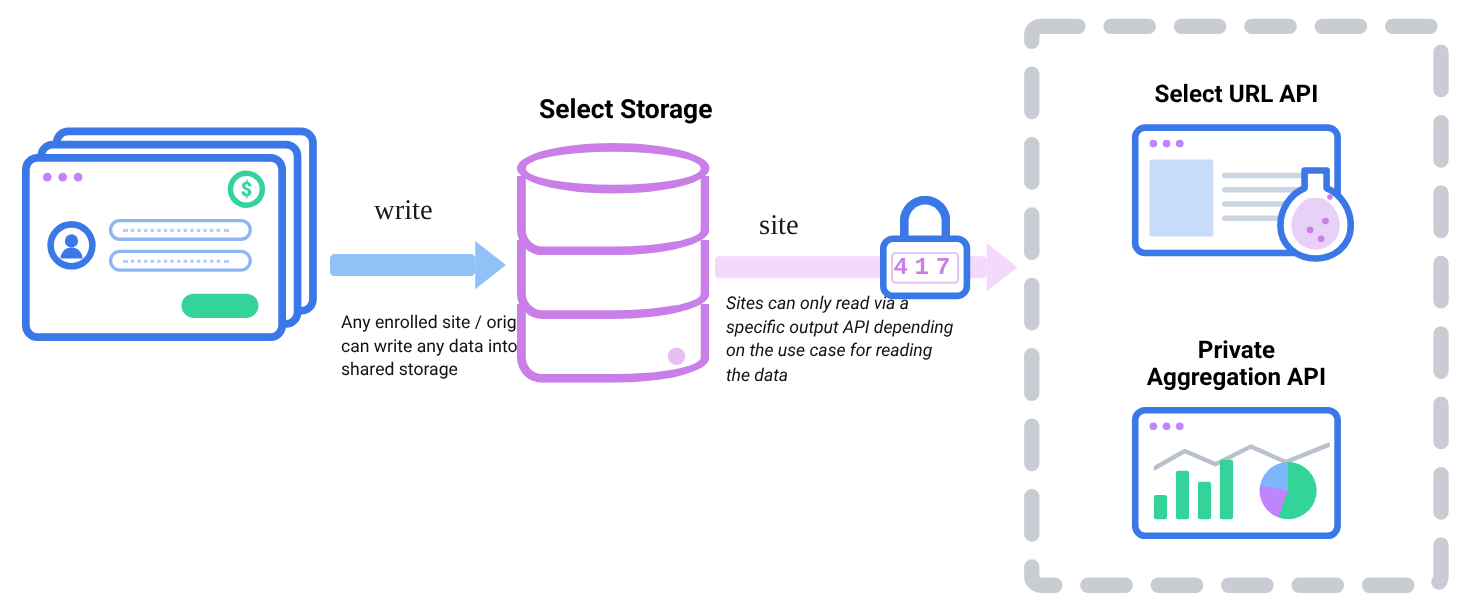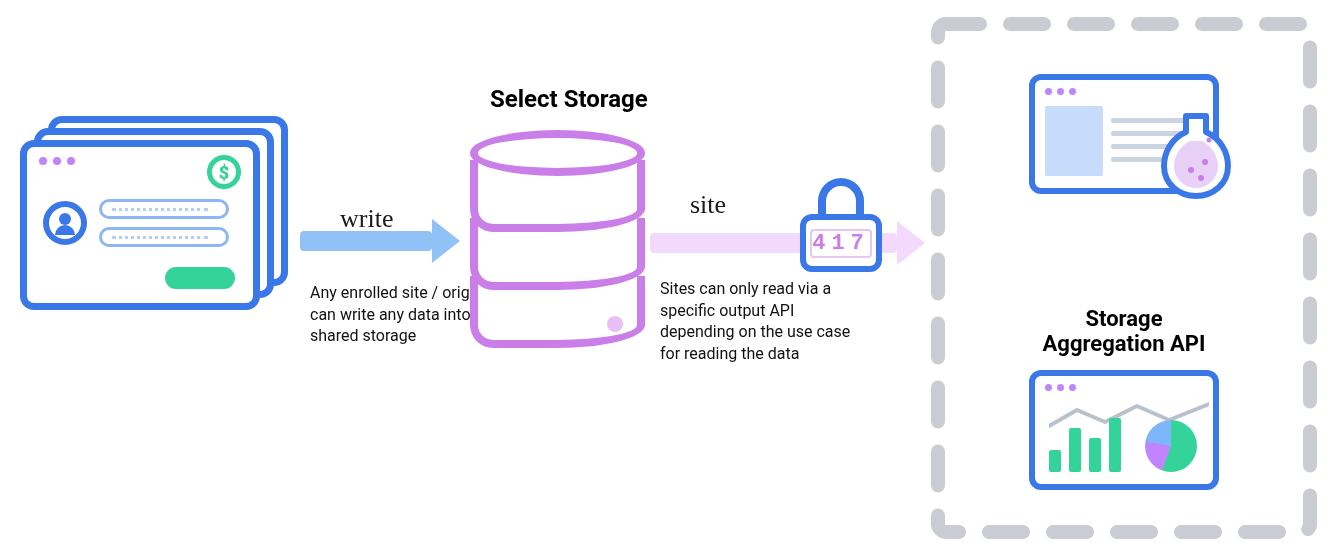--- a/index.html
+++ b/index.html
@@ -77,26 +77,26 @@
   }
   .arrow-write { left:300px; top:230px; width:160px; }
   .arrow-write .shaft { background:#90C2F8; }
   .arrow-write .head { border-left:28px solid #90C2F8; }
 
   .arrow-read { left:650px; top:232px; width:275px; }
   .arrow-read .shaft { background:#F3D9FB; }
   .arrow-read .head { border-left:28px solid #F3D9FB; }
 
   .arrow-label { position:absolute; font-size:26px; color:#1a1a1a; font-family: Georgia, serif; }
-  .lbl-write { left:340px; top:204px; }
+  .lbl-write { left:340px; top:176px; }
   .lbl-read  { left:690px; top:190px; }
 
   .caption { position:absolute; font-size:16px; line-height:1.35; color:#111; max-width:200px; }
   .cap-write { left:310px; top:282px; }
-  .cap-read  { left:660px; top:278px; max-width:210px; }
+  .cap-read  { left:660px; top:265px; max-width:210px;font-style:italic; }
 
   
   .storage-title { position:absolute; left:490px; top:85px; font-weight:700; font-size:24px; }
   .db {
     position:absolute; left:470px; top:130px;
     width:175px; height:200px;
   }
   .db-top {
     width:175px; height:46px; border:8px solid #C97EE8; border-radius:88px/23px;
     background:#fff; position:absolute; top:0; z-index:3;
@@ -229,20 +229,21 @@
       <span class="lock-num">417</span>
     </div>
   </div>
 
   <div class="outbox">
     <svg width="388" height="524" style="position:absolute;inset:0">
       <rect x="8" y="8" width="372" height="508" rx="8" ry="8" fill="none" stroke="#C9CDD3" stroke-width="14" stroke-linecap="round" stroke-dasharray="34 30"></rect>
     </svg>
 
     <div class="api-block blk-selecturl">
+      <span class="api-title">Select URL API</span>
       <div class="mini-card">
         <div class="mini-dots">
             <span></span>
             <span></span>
             <span></span>
           </div>
         <div class="sel-panel"></div>
         <div class="sel-lines">
             <div></div>
             <div></div>
@@ -254,21 +255,21 @@
           <path d="M13 56 c0-10 6-20 16-25 h12 c10 5 16 15 16 25 c0 13-11 22-22 22 s-22-9-22-22 z" fill="#E9D0F7"></path>
           <circle cx="30" cy="60" r="3" fill="#C97EE8"></circle>
           <circle cx="44" cy="52" r="3" fill="#C97EE8"></circle>
           <circle cx="40" cy="68" r="3" fill="#C97EE8"></circle>
           <circle cx="48" cy="30" r="2.5" fill="#C97EE8"></circle>
         </svg>
       </div>
     </div>
 
     <div class="api-block blk-privagg">
-      <span class="api-title">Storage Aggregation API</span>
+      <span class="api-title">Private Aggregation API</span>
       <div class="mini-card">
         <div class="mini-dots">
             <span></span>
             <span></span>
             <span></span>
           </div>
         <svg class="sparkline" viewBox="0 0 160 30">
           <polyline points="0,24 28,8 56,20 88,4 120,18 160,2" fill="none" stroke="#B9C2CC" stroke-width="4" stroke-linejoin="round" stroke-linecap="round"></polyline>
         </svg>
         <div class="bars">

